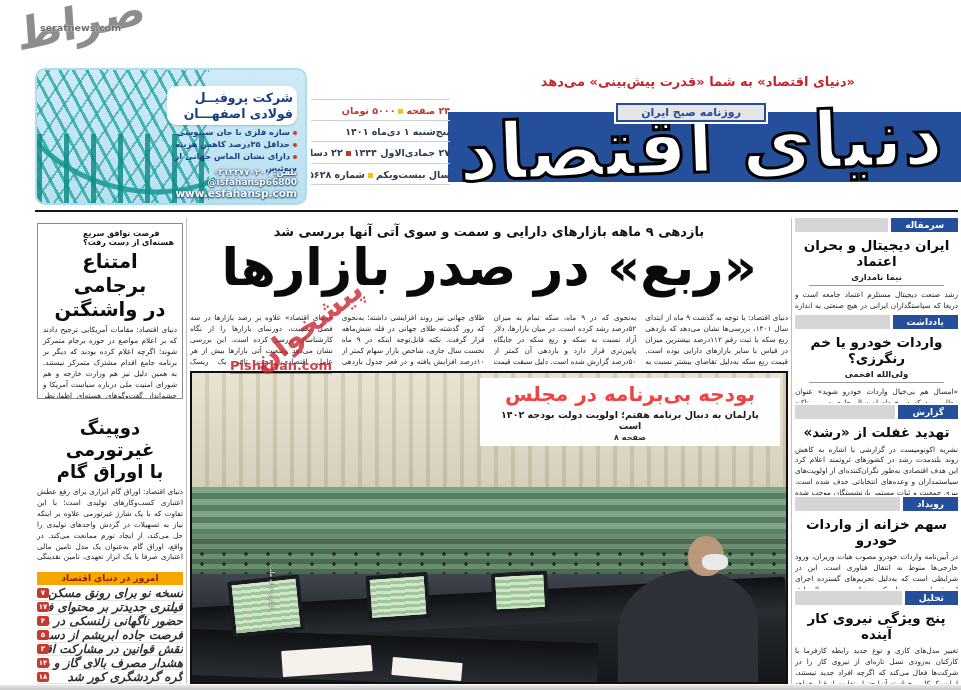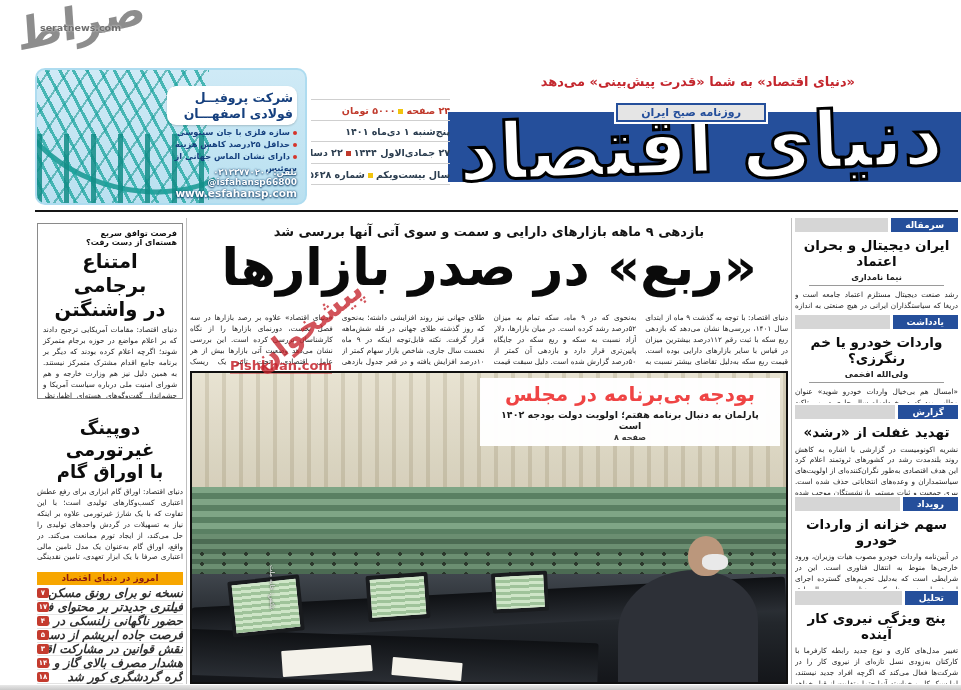--- a/index.html
+++ b/index.html
@@ -60,21 +60,21 @@
   .sq { display:inline-block; width:5px; height:5px; margin:0 3px; vertical-align:middle; }
   .sq-y { background:#f1c40f; } .sq-r { background:#c0392b; }
 
   .toprule { left:35px; top:210px; width:923px; height:2px; background:#151515; }
   .vdiv { width:1px; background:#bfbfbf; top:218px; height:466px; }
   .bottomstrip { left:0; top:685px; width:961px; height:5px; background:linear-gradient(180deg,#e8e8e8,#c9c9c9); }
 
   
   .leftcol { left:37px; top:218px; width:146px; }
   .box1 { position:absolute; left:0; top:5px; width:146px; height:176px; border:1px solid #8a8a8a; padding:5px 5px; overflow:hidden; }
-  .kicker-sm { font-size:8px; font-weight:800; text-align:right; color:#111;margin-left:40px; }
+  .kicker-sm { font-size:8px; font-weight:800; text-align:left; color:#111;margin-left:40px; }
   .h-left { font-size:19.5px; font-weight:700; line-height:1.22; text-align:center; color:#0d0d0d; margin:3px 0 4px; }
   .body-sm { font-size:7.3px; line-height:1.5; text-align:justify; color:#222; }
   .art2 { position:absolute; left:0; top:196px; width:146px; height:148px; overflow:hidden; }
   .todaybar { position:absolute; left:0; top:354px; width:146px; height:13px; background:#f7a600;
       color:#8b1a10; font-weight:900; font-size:9px; text-align:center; line-height:13px; }
   .todaylist { position:absolute; left:0; top:369px; width:146px; }
   .t-row { display:flex; justify-content:space-between; align-items:center; height:13.9px; border-bottom:1px solid #e3e3e3; }
   .t-title { font-size:12px; font-weight:800; color:#2f2f2f; white-space:nowrap; overflow:hidden;font-style:italic; }
   .t-num { background:#c43b2e; color:#fff; font-size:7px; font-weight:900; min-width:12px; height:10px;
       line-height:10px; text-align:center; border-radius:2px; }

